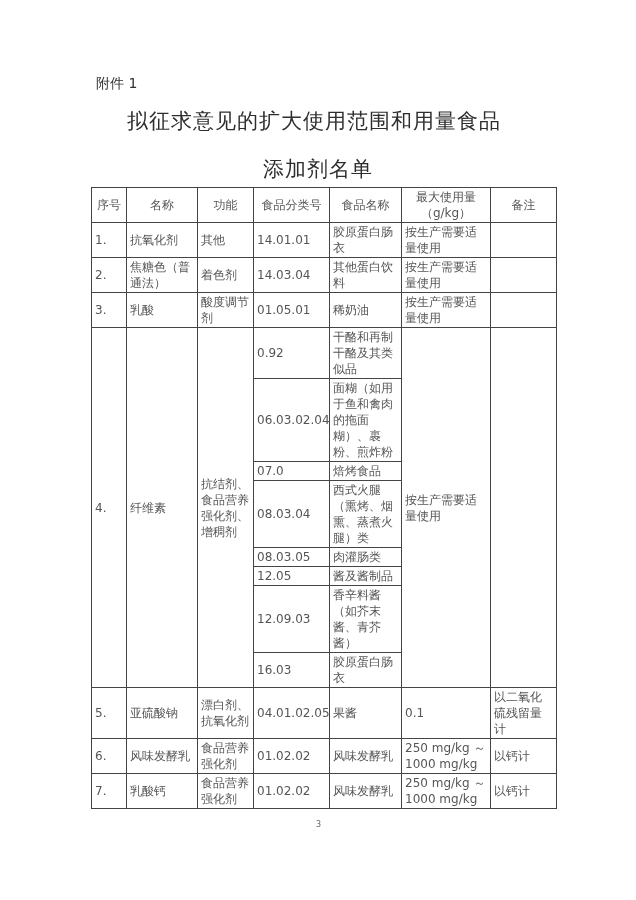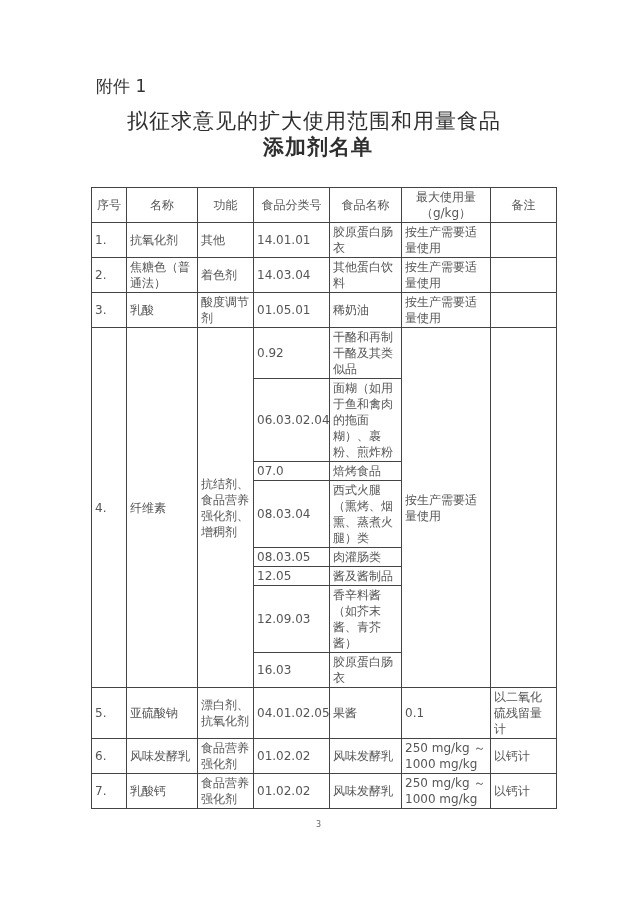--- a/index.html
+++ b/index.html
@@ -1,22 +1,22 @@
 <!DOCTYPE html>
 <html><head>
 <meta charset="utf-8">
 <style>
   html, body { margin: 0; padding: 0; background: #ffffff; }
   body { width: 636px; height: 900px; position: relative; overflow: hidden;
          font-family: "DejaVu Sans", "Liberation Sans", sans-serif; color: #3a3a3a; }
-  .annex { position: absolute; left: 96px; top: 75px; font-size: 17px; color: #333; }
+  .annex { position: absolute; left: 96px; top: 75px; font-size: 14px; color: #333; }
   .title { position: absolute; left: 0; width: 636px; text-align: center; color: #2e2e2e;
            font-size: 21px; letter-spacing: 1px; }
   .title.l1 { top: 107px; left: -4px; }
-  .title.l2 { top: 133px; font-weight: bold; }
+  .title.l2 { top: 155px; }
   table.main { position: absolute; left: 91px; top: 187px; width: 465px;
                border-collapse: collapse; table-layout: fixed; font-size: 12px; color: #555; }
   table.main td, table.main th { border: 1px solid #444; padding: 1px 3px; line-height: 16px;
                font-weight: normal; vertical-align: middle; }
   table.main th { text-align: center; height: 32px; }
   td.c { }
   td.l { text-align: left; }
   .pageno { position: absolute; left: 316px; top: 820px; font-size: 8px; color: #666; }
 </style>
 </head>

